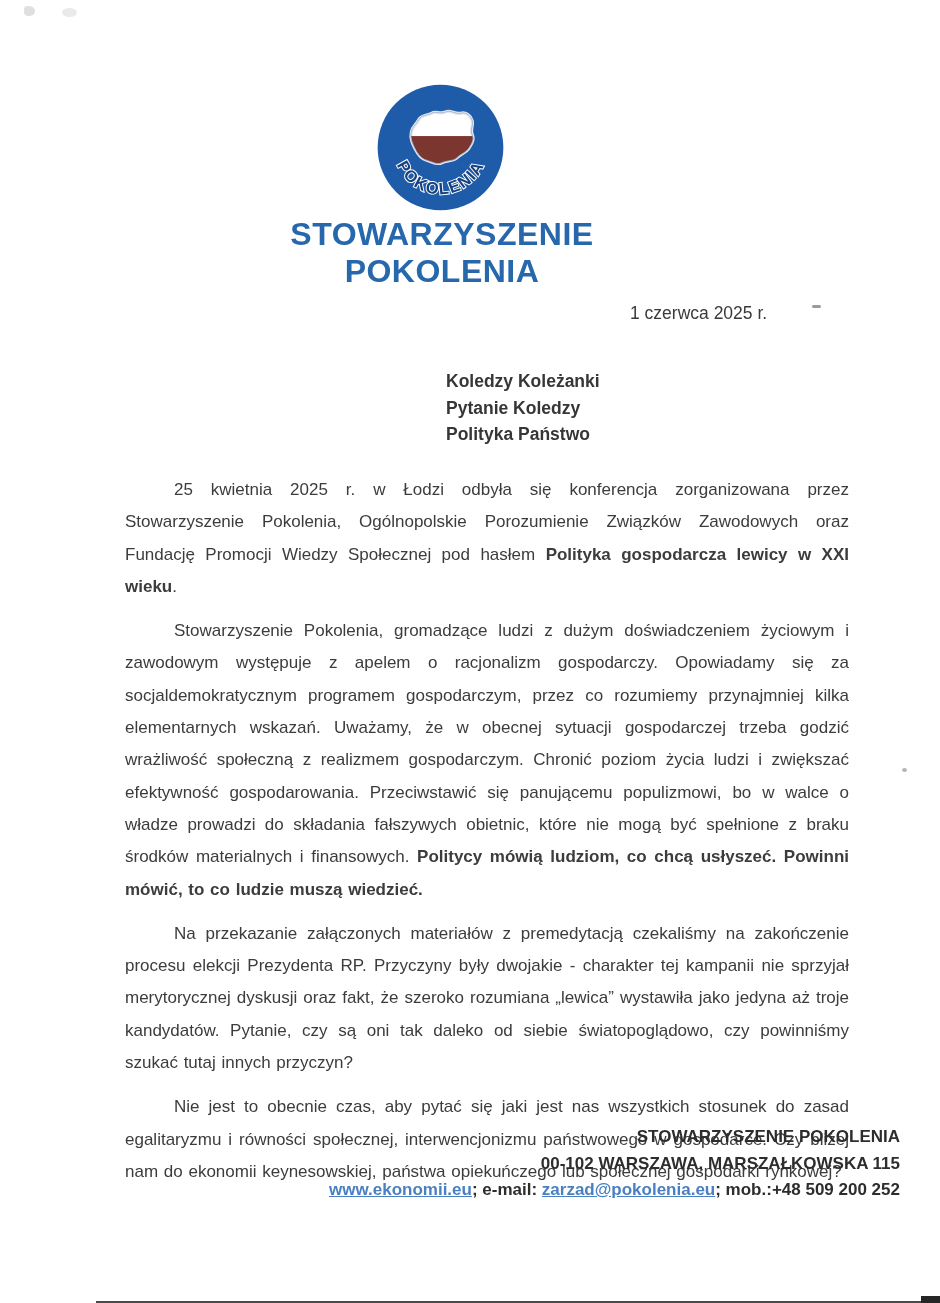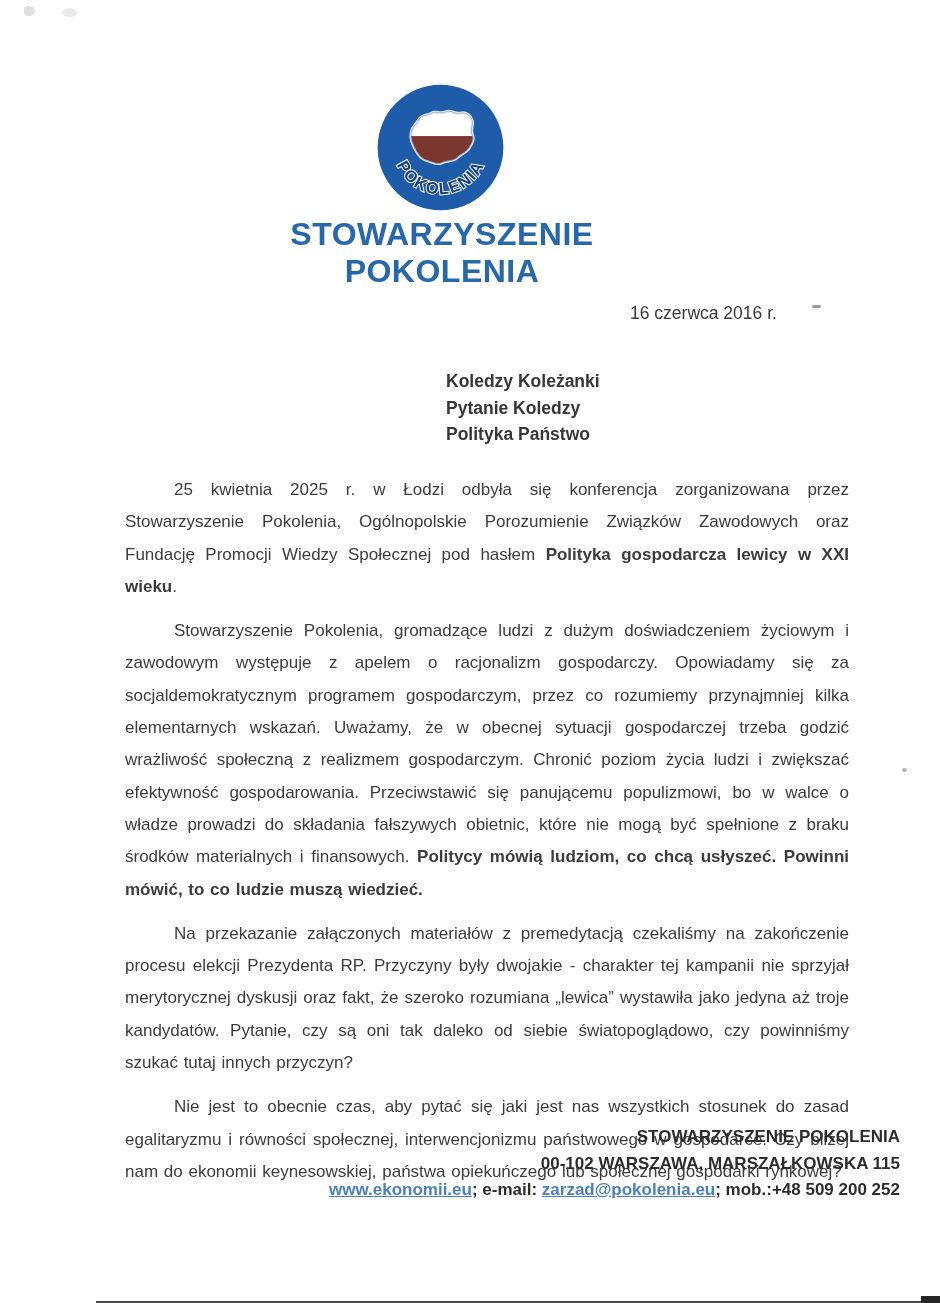--- a/index.html
+++ b/index.html
@@ -54,21 +54,21 @@
     <text font-size="13" font-weight="bold" fill="#16407f" stroke="#ffffff" stroke-width="1.5" paint-order="stroke" letter-spacing="1.2" text-anchor="middle" font-family="Liberation Sans, DejaVu Sans, sans-serif">
       <textPath href="#logoarc" startOffset="50%">POKOLENIA</textPath>
     </text>
   </svg>
 
   <div class="org-title">
     <div>STOWARZYSZENIE</div>
     <div>POKOLENIA</div>
   </div>
 
-  <div class="date">16 czerwca 2016 r.</div>
+  <div class="date">1 czerwca 2025 r.</div>
 
   <div class="salutation">
       <div>Koledzy Koleżanki</div>
       <div>Pytanie Koledzy</div>
       <div>Polityka Państwo</div>
     </div>
 
   <div class="letter-body">
       <p><span>25 kwietnia 2025 r. w Łodzi odbyła się konferencja zorganizowana przez Stowarzyszenie Pokolenia, Ogólnopolskie Porozumienie Związków Zawodowych oraz Fundację Promocji Wiedzy Społecznej pod hasłem </span><span class="b">Polityka gospodarcza lewicy w XXI wieku</span><span>.</span></p>
       <p><span>Stowarzyszenie Pokolenia, gromadzące ludzi z dużym doświadczeniem życiowym i zawodowym występuje z apelem o racjonalizm gospodarczy. Opowiadamy się za socjaldemokratycznym programem gospodarczym, przez co rozumiemy przynajmniej kilka elementarnych wskazań. Uważamy, że w obecnej sytuacji gospodarczej trzeba godzić wrażliwość społeczną z realizmem gospodarczym. Chronić poziom życia ludzi i zwiększać efektywność gospodarowania. Przeciwstawić się panującemu populizmowi, bo w walce o władze prowadzi do składania fałszywych obietnic, które nie mogą być spełnione z braku środków materialnych i finansowych. </span><span class="b">Politycy mówią ludziom, co chcą usłyszeć. Powinni mówić, to co ludzie muszą wiedzieć.</span></p>

